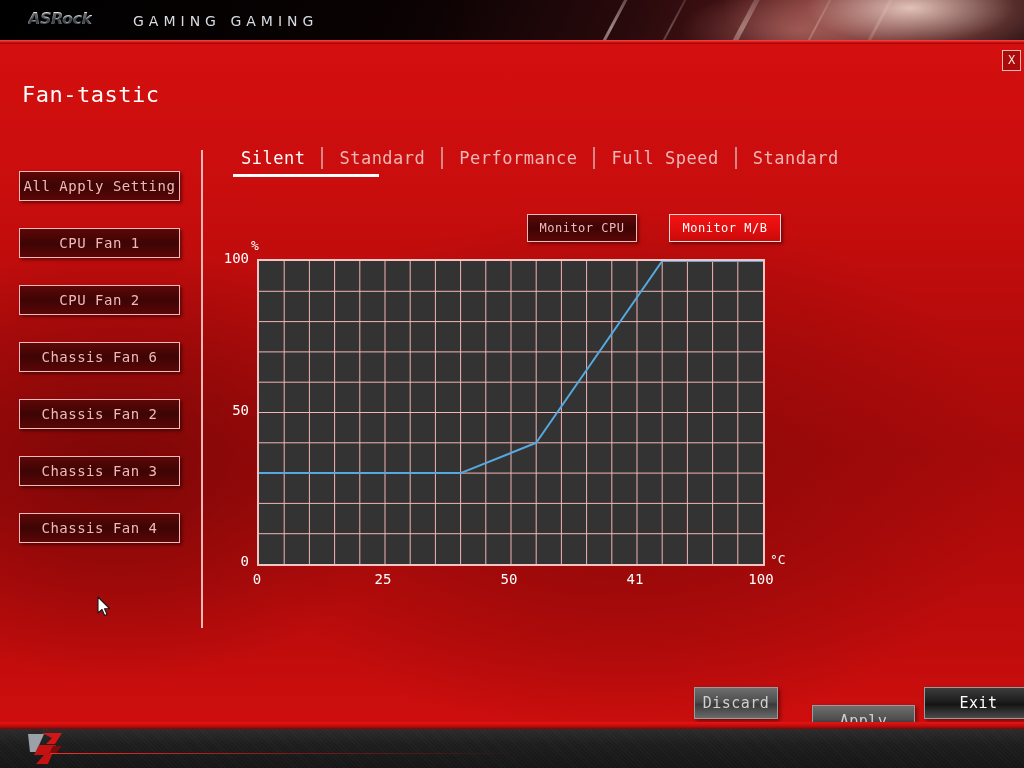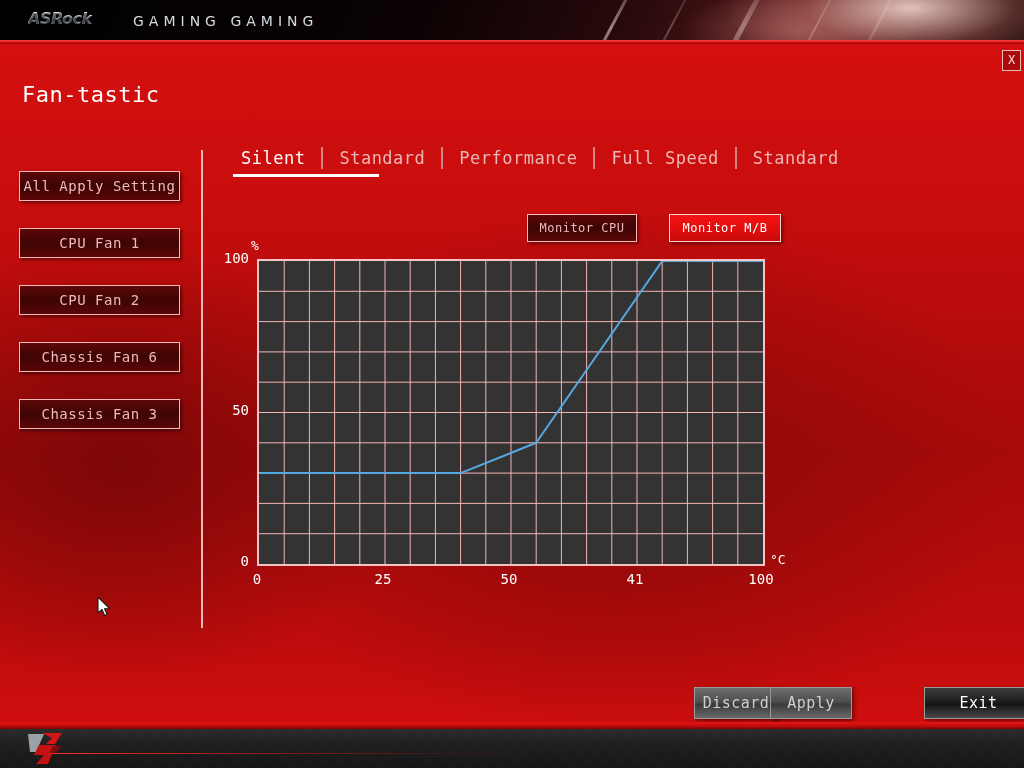--- a/index.html
+++ b/index.html
@@ -245,21 +245,21 @@
   }
   .bottom-btn.dim {
     color: #cfcfcf;
     background: linear-gradient(to bottom, #6e6e6e 0%, #4e4e4e 45%, #3b3b3b 55%, #6a6a6a 100%);
   }
   .bottom-btn.strong {
     color: #ffffff;
     background: linear-gradient(to bottom, #3c3c3c 0%, #1d1d1d 45%, #141414 55%, #4a4a4a 100%);
   }
   #btn-discard { left: 694px; width: 84px; }
-  #btn-apply   { left: 770px; width: 82px; }
+  #btn-apply   { left: 812px; width: 103px; margin-top: 18px; }
   #btn-exit    { left: 916px; width: 109px; margin-left: 8px; }
 
   
   #redstrip {
     position: absolute;
     left: 0; top: 722px;
     width: 1024px; height: 7px;
     background: linear-gradient(to bottom, #e81414 0%, #c00d0d 55%, #7c0505 100%);
   }
   #botbar {
@@ -309,21 +309,23 @@
   <div id="main"></div>
 
   <div id="win-title">Fan-tastic</div>
   <div id="close-btn">X</div>
 
   <div id="sidebar">
       <div class="side-btn"><span>All Apply Setting</span></div>
       <div class="side-btn"><span>CPU Fan 1</span></div>
       <div class="side-btn"><span>CPU Fan 2</span></div>
       <div class="side-btn"><span>Chassis Fan 6</span></div>
+      <div class="side-btn"><span>Chassis Fan 2</span></div>
       <div class="side-btn"><span>Chassis Fan 3</span></div>
+      <div class="side-btn"><span>Chassis Fan 4</span></div>
     </div>
   <div id="divider"></div>
 
   <div id="tabs">
       <div class="tab active">Silent</div>
       <div class="tab-sep"></div>
       <div class="tab">Standard</div>
       <div class="tab-sep"></div>
       <div class="tab">Performance</div>
       <div class="tab-sep"></div>

